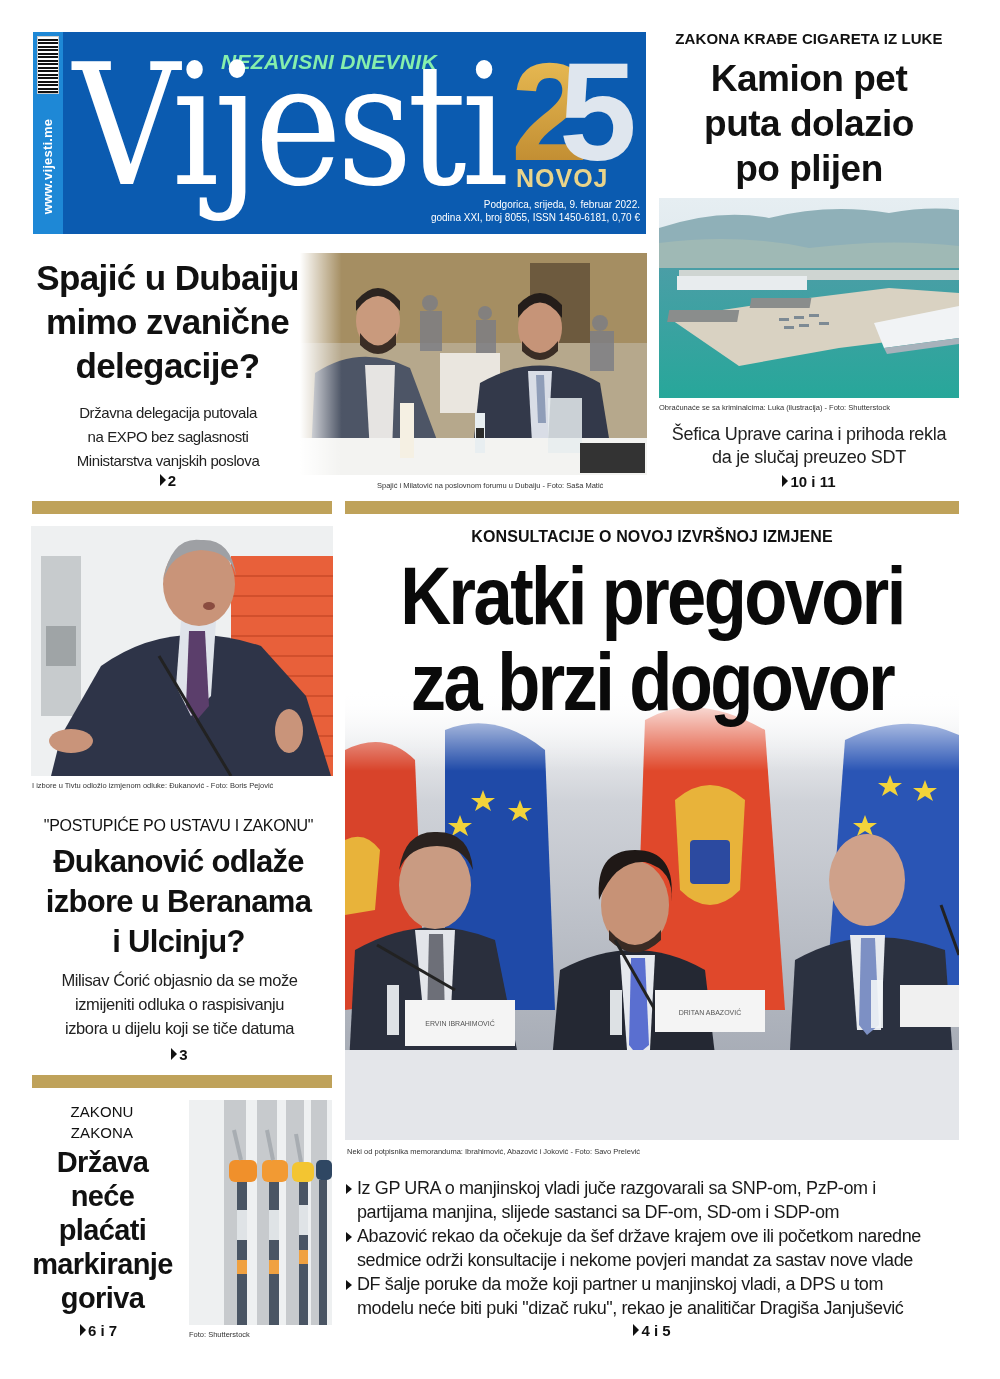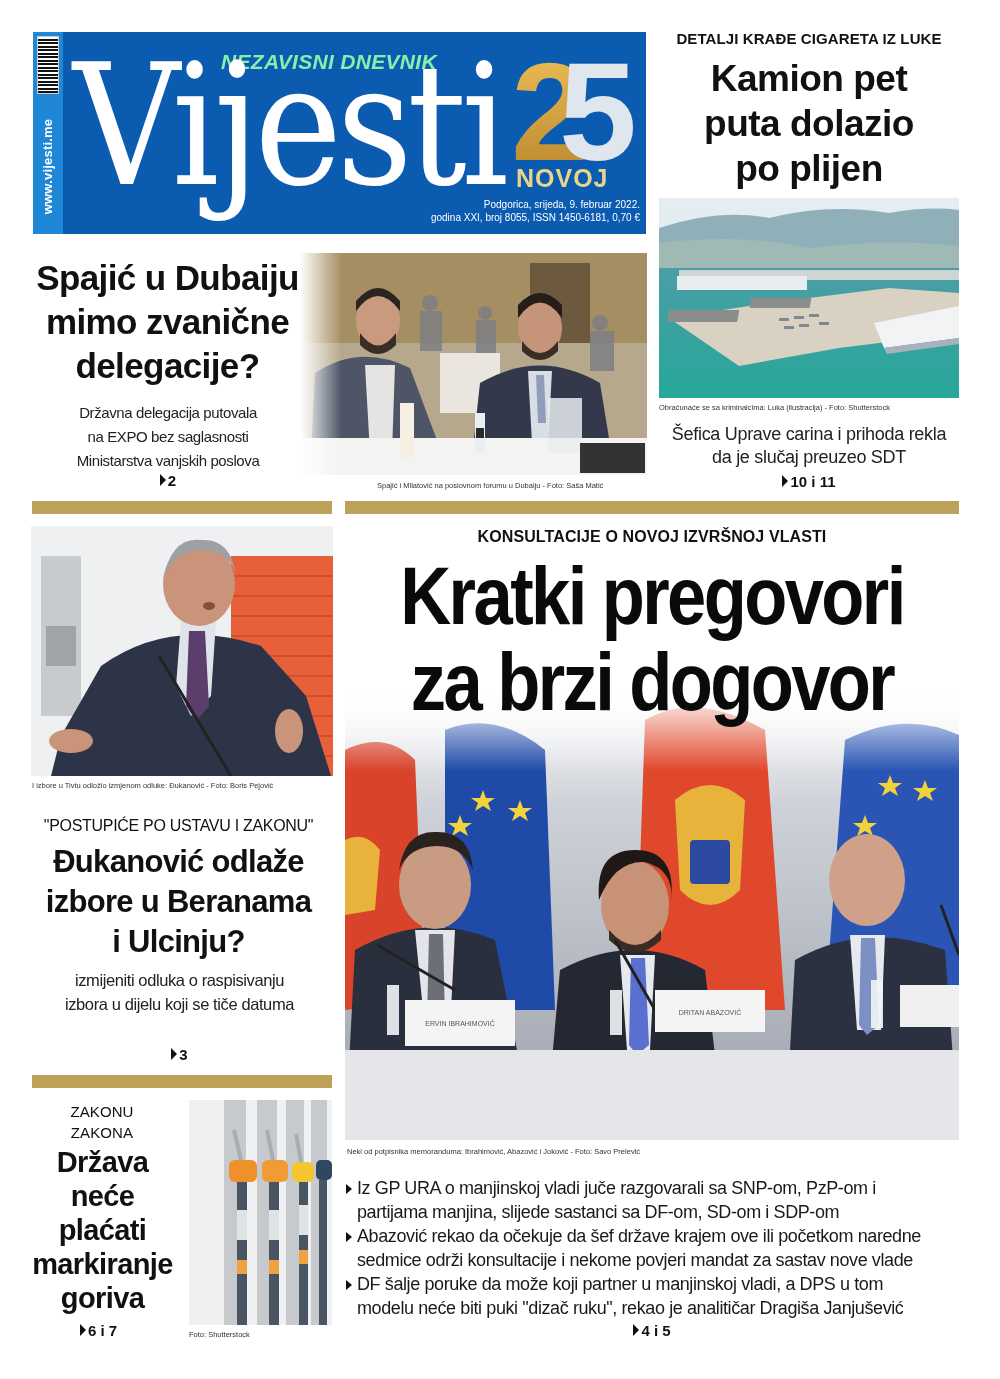--- a/index.html
+++ b/index.html
@@ -56,21 +56,21 @@
   <div class="abs mast-tag">NEZAVISNI DNEVNIK</div>
   <div class="abs mast-logo">Vijesti</div>
   <div class="abs anniv-num"><span class="two">2</span><span class="five">5</span></div>
   <div class="abs anniv-word">NOVOJ</div>
   <div class="abs mast-info">
     <div>Podgorica, srijeda, 9. februar 2022.</div>
     <div><span>godina XXI, broj 8055, ISSN 1450-6181,</span> <b>0,70 €</b></div>
   </div>
 </div>
 
-<div class="abs kicker" style="left:660px; top:30px; width:298px;">DETALJI KRAĐE CIGARETA IZ LUKE</div>
+<div class="abs kicker" style="left:660px; top:30px; width:298px;">ZAKONA KRAĐE CIGARETA IZ LUKE</div>
 <div class="abs headline" style="left:660px; top:56px; width:298px; font-size:37px; line-height:45px; letter-spacing:-0.5px;">
   <div>Kamion pet</div>
   <div>puta dolazio</div>
   <div>po plijen</div>
 </div>
 <div class="abs photo" style="left:659px; top:198px; width:300px; height:200px;">
   <svg width="300" height="200" viewBox="0 0 300 200">
     <defs>
       <linearGradient id="sky" x1="0" y1="0" x2="0" y2="1">
           <stop offset="0" stop-color="#e6eef2"></stop>
@@ -204,20 +204,21 @@
   </svg>
 </div>
 <div class="abs caption" style="left:32px; top:781px;">I izbore u Tivtu odložio izmjenom odluke: Đukanović - Foto: Boris Pejović</div>
 <div class="abs kicker" style="left:25px; top:817px; width:307px; font-weight:normal; font-size:16px; letter-spacing:-0.3px;">"POSTUPIĆE PO USTAVU I ZAKONU"</div>
 <div class="abs headline" style="left:20px; top:842px; width:317px; font-size:31px; line-height:40px; letter-spacing:-0.7px;">
   <div>Đukanović odlaže</div>
   <div>izbore u Beranama</div>
   <div>i Ulcinju?</div>
 </div>
 <div class="abs deck" style="left:22px; top:968px; width:315px; font-size:16.5px; line-height:24px; letter-spacing:-0.4px;">
+  <div>Milisav Ćorić objasnio da se može</div>
   <div>izmijeniti odluka o raspisivanju</div>
   <div>izbora u dijelu koji se tiče datuma</div>
 </div>
 <div class="abs pageref" style="left:22px; top:1046px; width:315px;"><span class="tri"></span><span>3</span></div>
 
 <div class="abs kicker" style="left:32px; top:1101px; width:140px; font-weight:normal; font-size:15px; line-height:21px;">
   <div>ZAKONU</div>
   <div>ZAKONA</div>
 </div>
 <div class="abs headline" style="left:25px; top:1145px; width:155px; font-size:29px; line-height:34px; letter-spacing:-0.6px;">
@@ -261,21 +262,21 @@
       </g>
     <g fill="#dfe3e6">
         <rect x="48" y="110" width="10" height="30"></rect>
         <rect x="80" y="110" width="10" height="30"></rect>
         <rect x="110" y="105" width="9" height="30"></rect>
       </g>
   </svg>
 </div>
 <div class="abs caption" style="left:189px; top:1330px;">Foto: Shutterstock</div>
 
-<div class="abs kicker" style="left:345px; top:528px; width:614px; font-size:16px;">KONSULTACIJE O NOVOJ IZVRŠNOJ VLASTI</div>
+<div class="abs kicker" style="left:345px; top:528px; width:614px; font-size:16px;">KONSULTACIJE O NOVOJ IZVRŠNOJ IZMJENE</div>
 
 <div class="abs photo" style="left:345px; top:690px; width:614px; height:450px;">
   <svg width="614" height="450" viewBox="0 0 614 450">
     <defs>
       <linearGradient id="mainbg" x1="0" y1="0" x2="0" y2="1">
           <stop offset="0" stop-color="#ffffff"></stop>
           <stop offset="0.25" stop-color="#cfd2d8"></stop>
           <stop offset="1" stop-color="#9aa0ab"></stop>
         </linearGradient>
       <linearGradient id="fadeTop" x1="0" y1="0" x2="0" y2="1">

